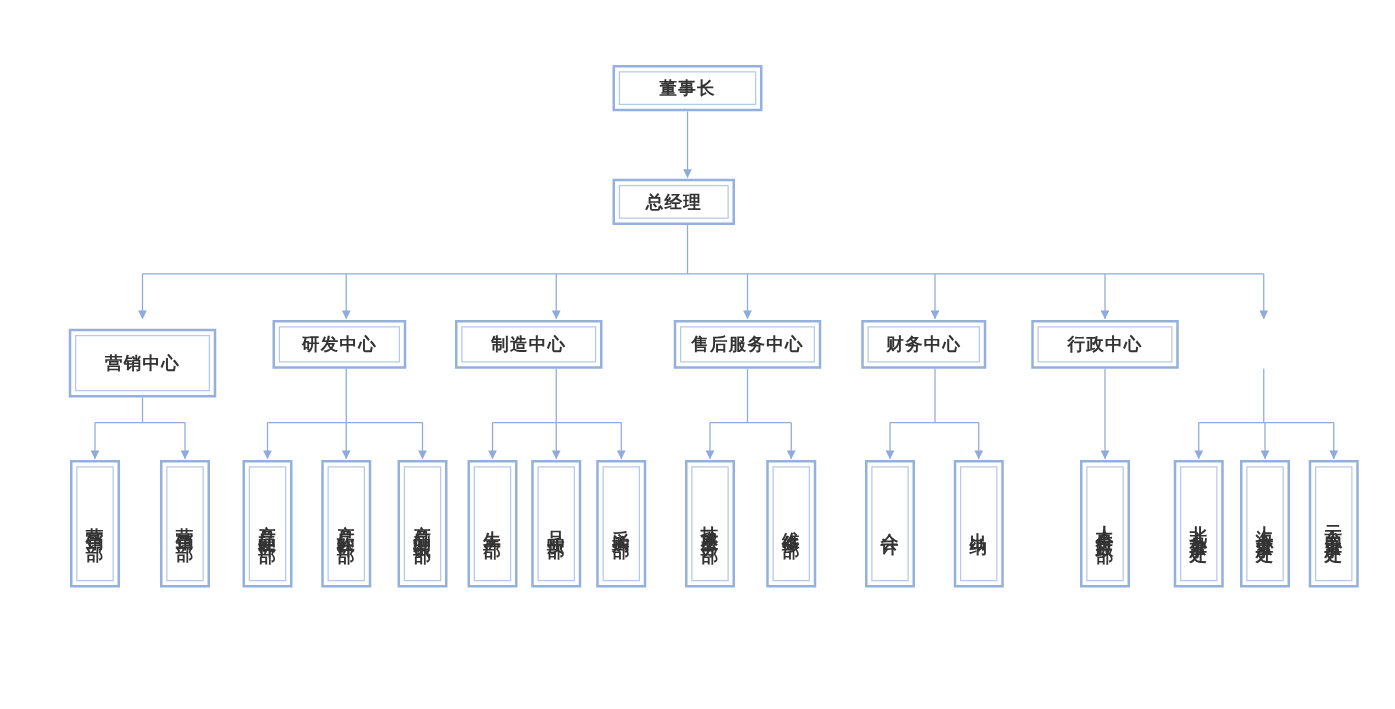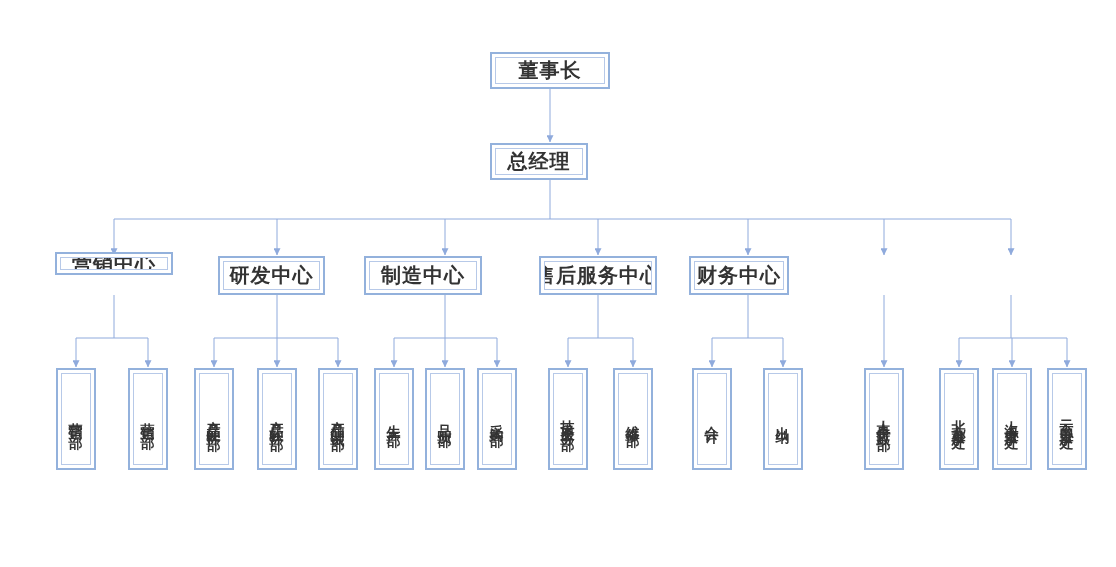--- a/index.html
+++ b/index.html
@@ -46,21 +46,21 @@
     align-items: center;
     justify-content: center;
     overflow: hidden;
   }
   .node .label {
     color: var(--text, #333333);
     font-weight: bold;
     white-space: nowrap;
   }
   .node.h .label {
-    font-size: 20px;
+    font-size: 14px;
     letter-spacing: 1px;
   }
   .node.v .label {
     writing-mode: vertical-rl;
     text-orientation: upright;
     font-size: 14px;
     line-height: 1;
     letter-spacing: 4px;
     white-space: normal;
   }
@@ -133,21 +133,21 @@
       <span class="label">董事长</span>
     </div>
   </div>
 
   <div class="node h" style="left:490px; top:143px; width:98px; height:37px">
     <div class="inner">
       <span class="label">总经理</span>
     </div>
   </div>
 
-  <div class="node h" style="left:55px; top:252px; width:118px; height:23px">
+  <div class="node h" style="left:55px; top:263px; width:118px; height:55px">
     <div class="inner">
       <span class="label">营销中心</span>
     </div>
   </div>
   <div class="node h" style="left:218px; top:256px; width:107px; height:39px">
     <div class="inner">
       <span class="label">研发中心</span>
     </div>
   </div>
   <div class="node h" style="left:364px; top:256px; width:118px; height:39px">
@@ -158,20 +158,25 @@
   <div class="node h" style="left:539px; top:256px; width:118px; height:39px">
     <div class="inner">
       <span class="label">售后服务中心</span>
     </div>
   </div>
   <div class="node h" style="left:689px; top:256px; width:100px; height:39px">
     <div class="inner">
       <span class="label">财务中心</span>
     </div>
   </div>
+  <div class="node h" style="left:825px; top:256px; width:118px; height:39px">
+    <div class="inner">
+      <span class="label">行政中心</span>
+    </div>
+  </div>
 
   <div class="node v" style="left:56px; top:368px; width:40px; height:102px">
     <div class="inner">
       <span class="label">营销一部</span>
     </div>
   </div>
   <div class="node v" style="left:128px; top:368px; width:40px; height:102px">
     <div class="inner">
       <span class="label">营销二部</span>
     </div>

